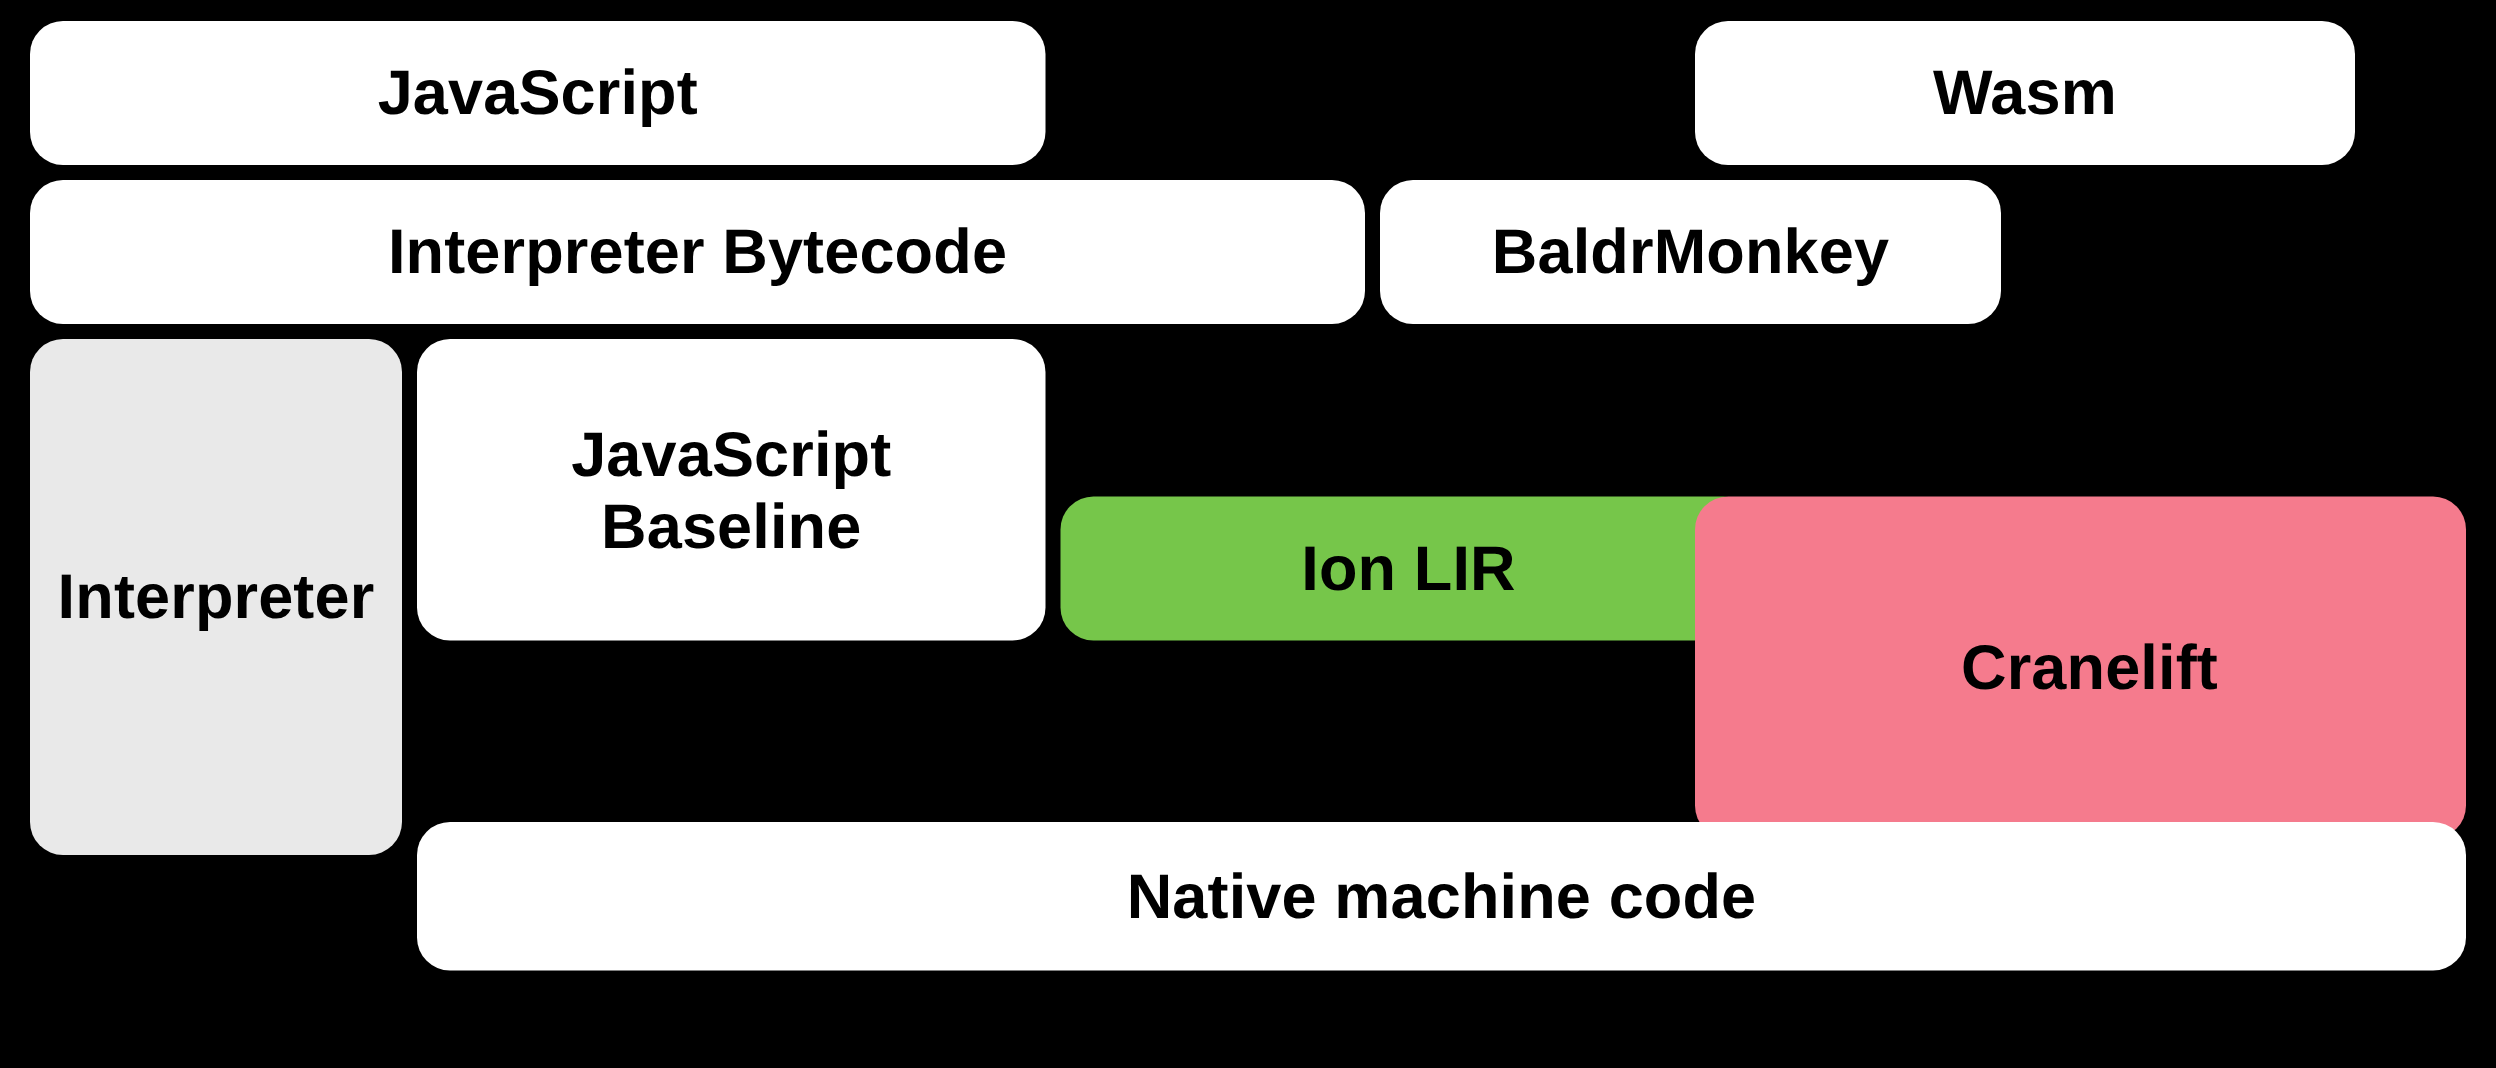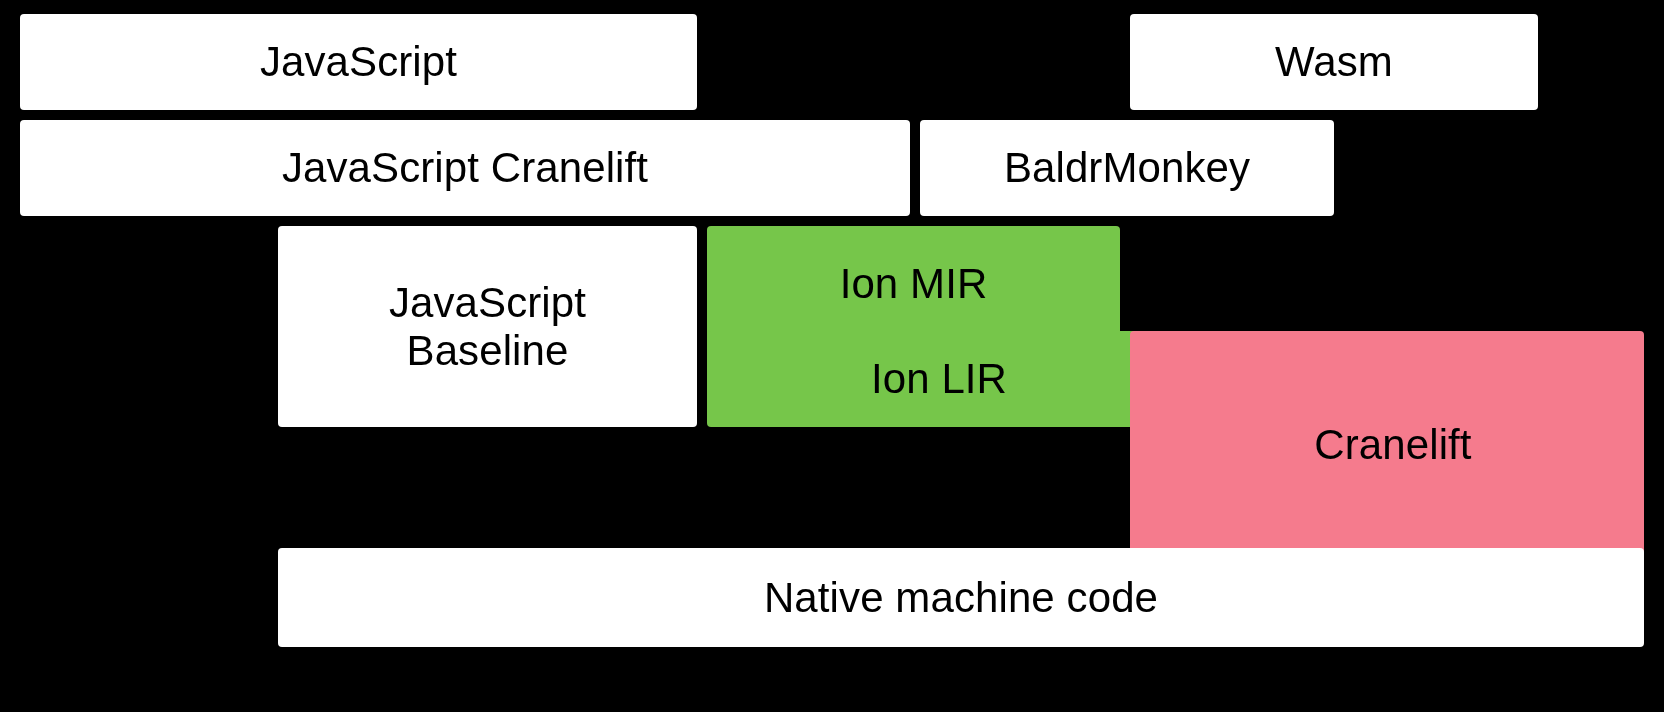--- a/index.html
+++ b/index.html
@@ -19,40 +19,40 @@
   }
   .node {
     position: absolute;
     box-sizing: border-box;
     display: flex;
     align-items: center;
     justify-content: center;
     text-align: center;
     color: #000000;
     background: #ffffff;
-    border-radius: 4px;
+    border-radius: 22px;
     font-size: 42px;
     line-height: 1.14;
-    font-weight: 400;
+    font-weight: 700;
     letter-spacing: 0.1px;
     white-space: pre-line;
     padding: 0 10px;
   }
   .node.grey   { background: #e9e9e9; }
   .node.green  { background: #76c64a; }
   .node.pink   { background: #f57b8d; }
 </style>
 </head>
 <body>
 
 <div id="stage" style="background: rgb(0, 0, 0);">
 
 <div class="node" style="left: 20px; top: 14px; width: 677px; height: 96px;">JavaScript</div>
-    <div class="node" style="left: 1130px; top: 14px; width: 408px; height: 96px;">Wasm</div>
-    <div class="node" style="left: 20px; top: 120px; width: 890px; height: 96px;">JavaScript Cranelift</div>
+    <div class="node" style="left: 1130px; top: 14px; width: 440px; height: 96px;">Wasm</div>
+    <div class="node" style="left: 20px; top: 120px; width: 890px; height: 96px;">Interpreter Bytecode</div>
     <div class="node" style="left: 920px; top: 120px; width: 414px; height: 96px;">BaldrMonkey</div>
+    <div class="node grey" style="left: 20px; top: 226px; width: 248px; height: 344px;">Interpreter</div>
     <div class="node" style="left: 278px; top: 226px; width: 419px; height: 201px;">JavaScript
 Baseline</div>
-    <div class="node green" style="left: 707px; top: 226px; width: 413px; height: 115px;">Ion MIR</div>
     <div class="node green" style="left: 707px; top: 331px; width: 464px; height: 96px;">Ion LIR</div>
     <div class="node pink" style="left: 1130px; top: 331px; width: 514px; height: 228px; padding-left: 22px;">Cranelift</div>
     <div class="node" style="left: 278px; top: 548px; width: 1366px; height: 99px;">Native machine code</div>
   </div>
 
 </body></html>

